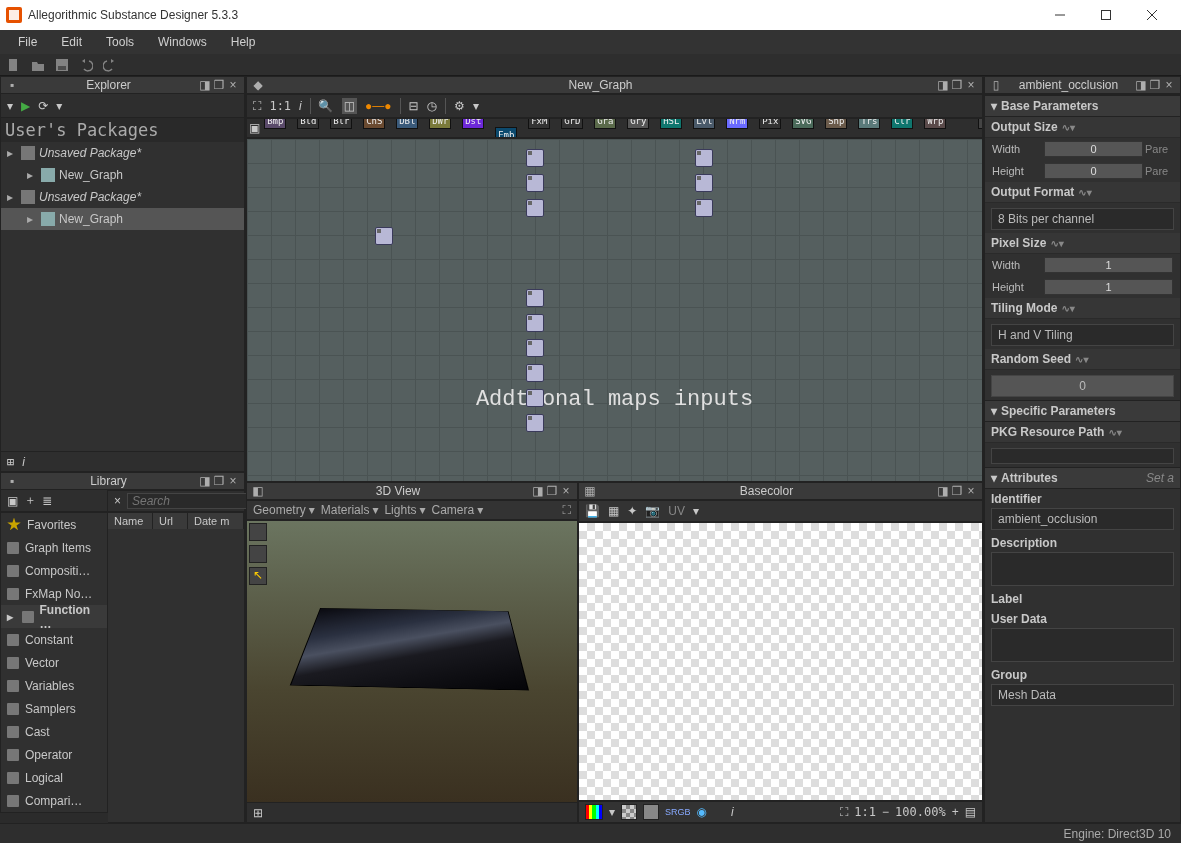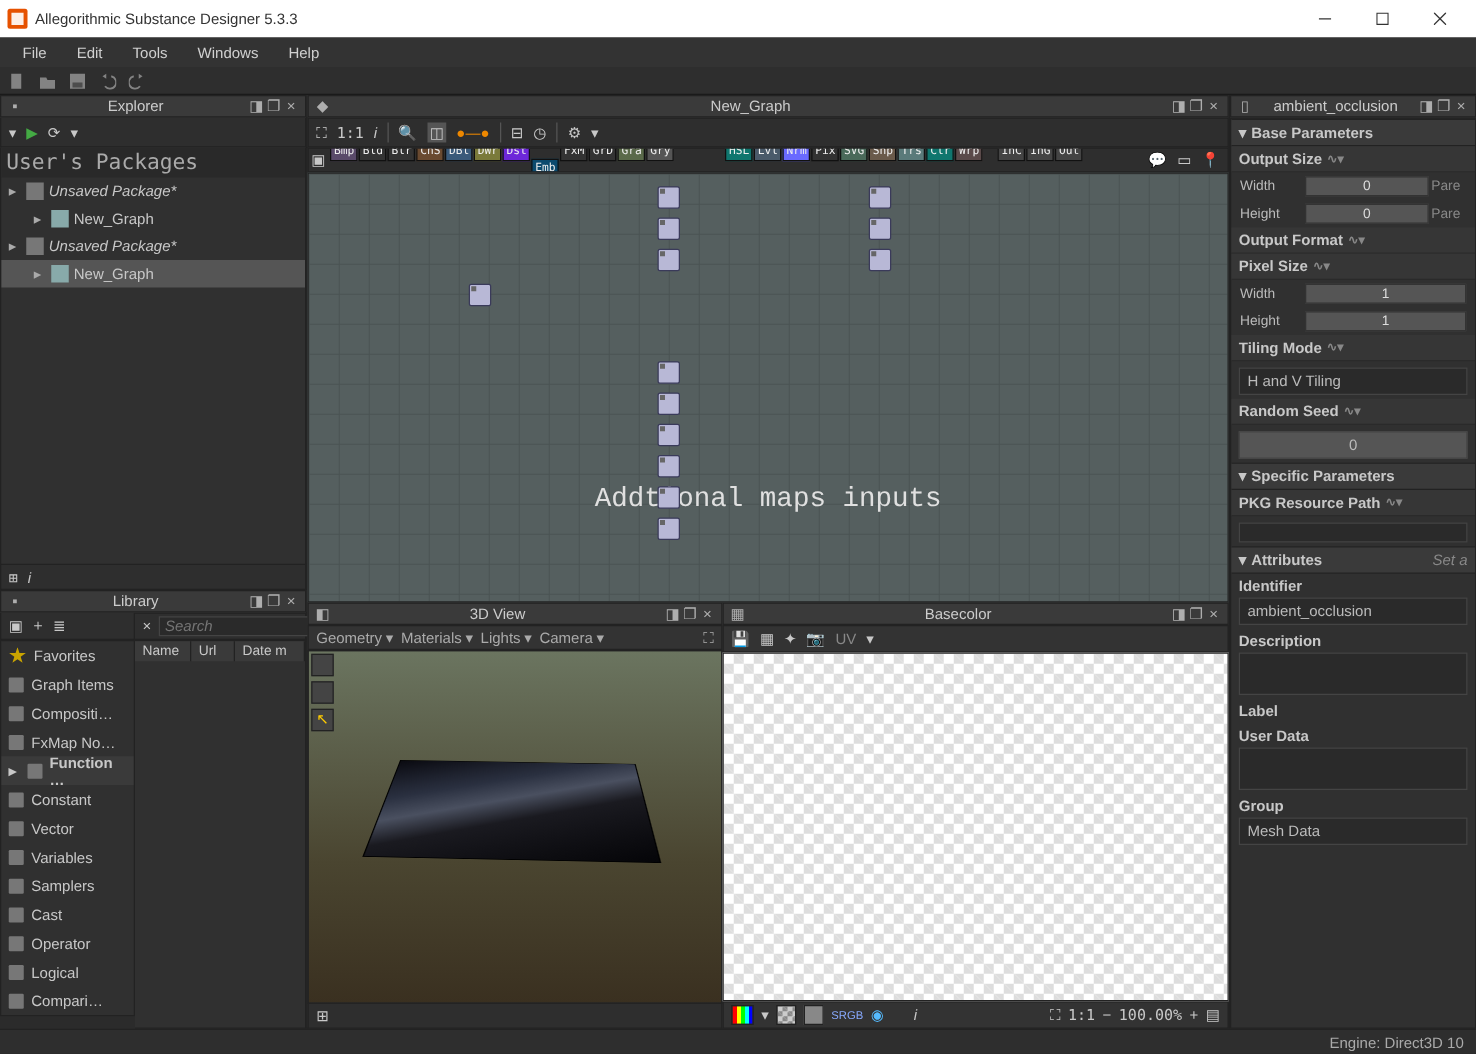--- a/index.html
+++ b/index.html
@@ -302,34 +302,34 @@
       <span class="ticon" style="color:#e80">●—●</span>
       <span class="sep"></span>
       <span class="ticon">⊟</span>
       <span class="ticon">◷</span>
       <span class="sep"></span>
       <span class="ticon">⚙</span>
       <span>▾</span>
     </div>
     <div class="atom-row">
       <span class="ticon" style="margin-right:4px">▣</span>
-      <span id="atoms" style="display: flex;">
+      <span id="atoms" style="display: flex; gap: 10px;">
           <span class="atom" style="background: rgb(90, 74, 106);">Bmp</span>
           <span class="atom" style="background: rgb(51, 51, 51);">Bld</span>
           <span class="atom" style="background: rgb(51, 51, 51);">Blr</span>
           <span class="atom" style="background: rgb(106, 74, 48);">ChS</span>
           <span class="atom" style="background: rgb(58, 90, 122);">DBl</span>
           <span class="atom" style="background: rgb(122, 122, 58);">DWr</span>
           <span class="atom" style="background: #6d28d9;">Dst</span>
           <span class="atom" style="background: #0c4a6e; margin-top: 14px;">Emb</span>
           <span class="atom" style="background: rgb(51, 51, 51);">FxM</span>
           <span class="atom" style="background: rgb(51, 51, 51);">GrD</span>
           <span class="atom" style="background: rgb(90, 106, 74);">Gra</span>
           <span class="atom" style="background: rgb(85, 85, 85);">Gry</span>
-          <span class="atom" style="background: #0f766e; margin-left: 40px;">HSL</span>
+          <span class="atom" style="background: #0f766e;">HSL</span>
           <span class="atom" style="background: rgb(74, 90, 106);">Lvl</span>
           <span class="atom" style="background: rgb(106, 106, 255);">Nrm</span>
           <span class="atom" style="background: rgb(51, 51, 51);">Pix</span>
           <span class="atom" style="background: rgb(74, 106, 90);">SVG</span>
           <span class="atom" style="background: rgb(106, 90, 74);">Shp</span>
           <span class="atom" style="background: rgb(90, 122, 122);">Trs</span>
           <span class="atom" style="background: #0f766e;">Clr</span>
           <span class="atom" style="background: rgb(90, 74, 74);">Wrp</span>
           <span class="atom" style="background: transparent; border: none; width: 10px;"></span>
           <span class="atom" style="background: rgb(68, 68, 68);">InC</span>
@@ -452,20 +452,23 @@
       <div class="prop-row">
         <label>Height</label>
         <div class="pval">0</div>
         <span class="ptail">Pare</span>
       </div>
 
       <div class="prop-sub">
           <span>Output Format</span>
           <span class="pull-right wave-icon">∿▾</span>
         </div>
+      <div class="prop-full">
+          <div class="field">8 Bits per channel</div>
+        </div>
 
       <div class="prop-sub">
           <span>Pixel Size</span>
           <span class="pull-right wave-icon">∿▾</span>
         </div>
       <div class="prop-row">
         <label>Width</label>
         <div class="pval">1</div>
       </div>
       <div class="prop-row">

